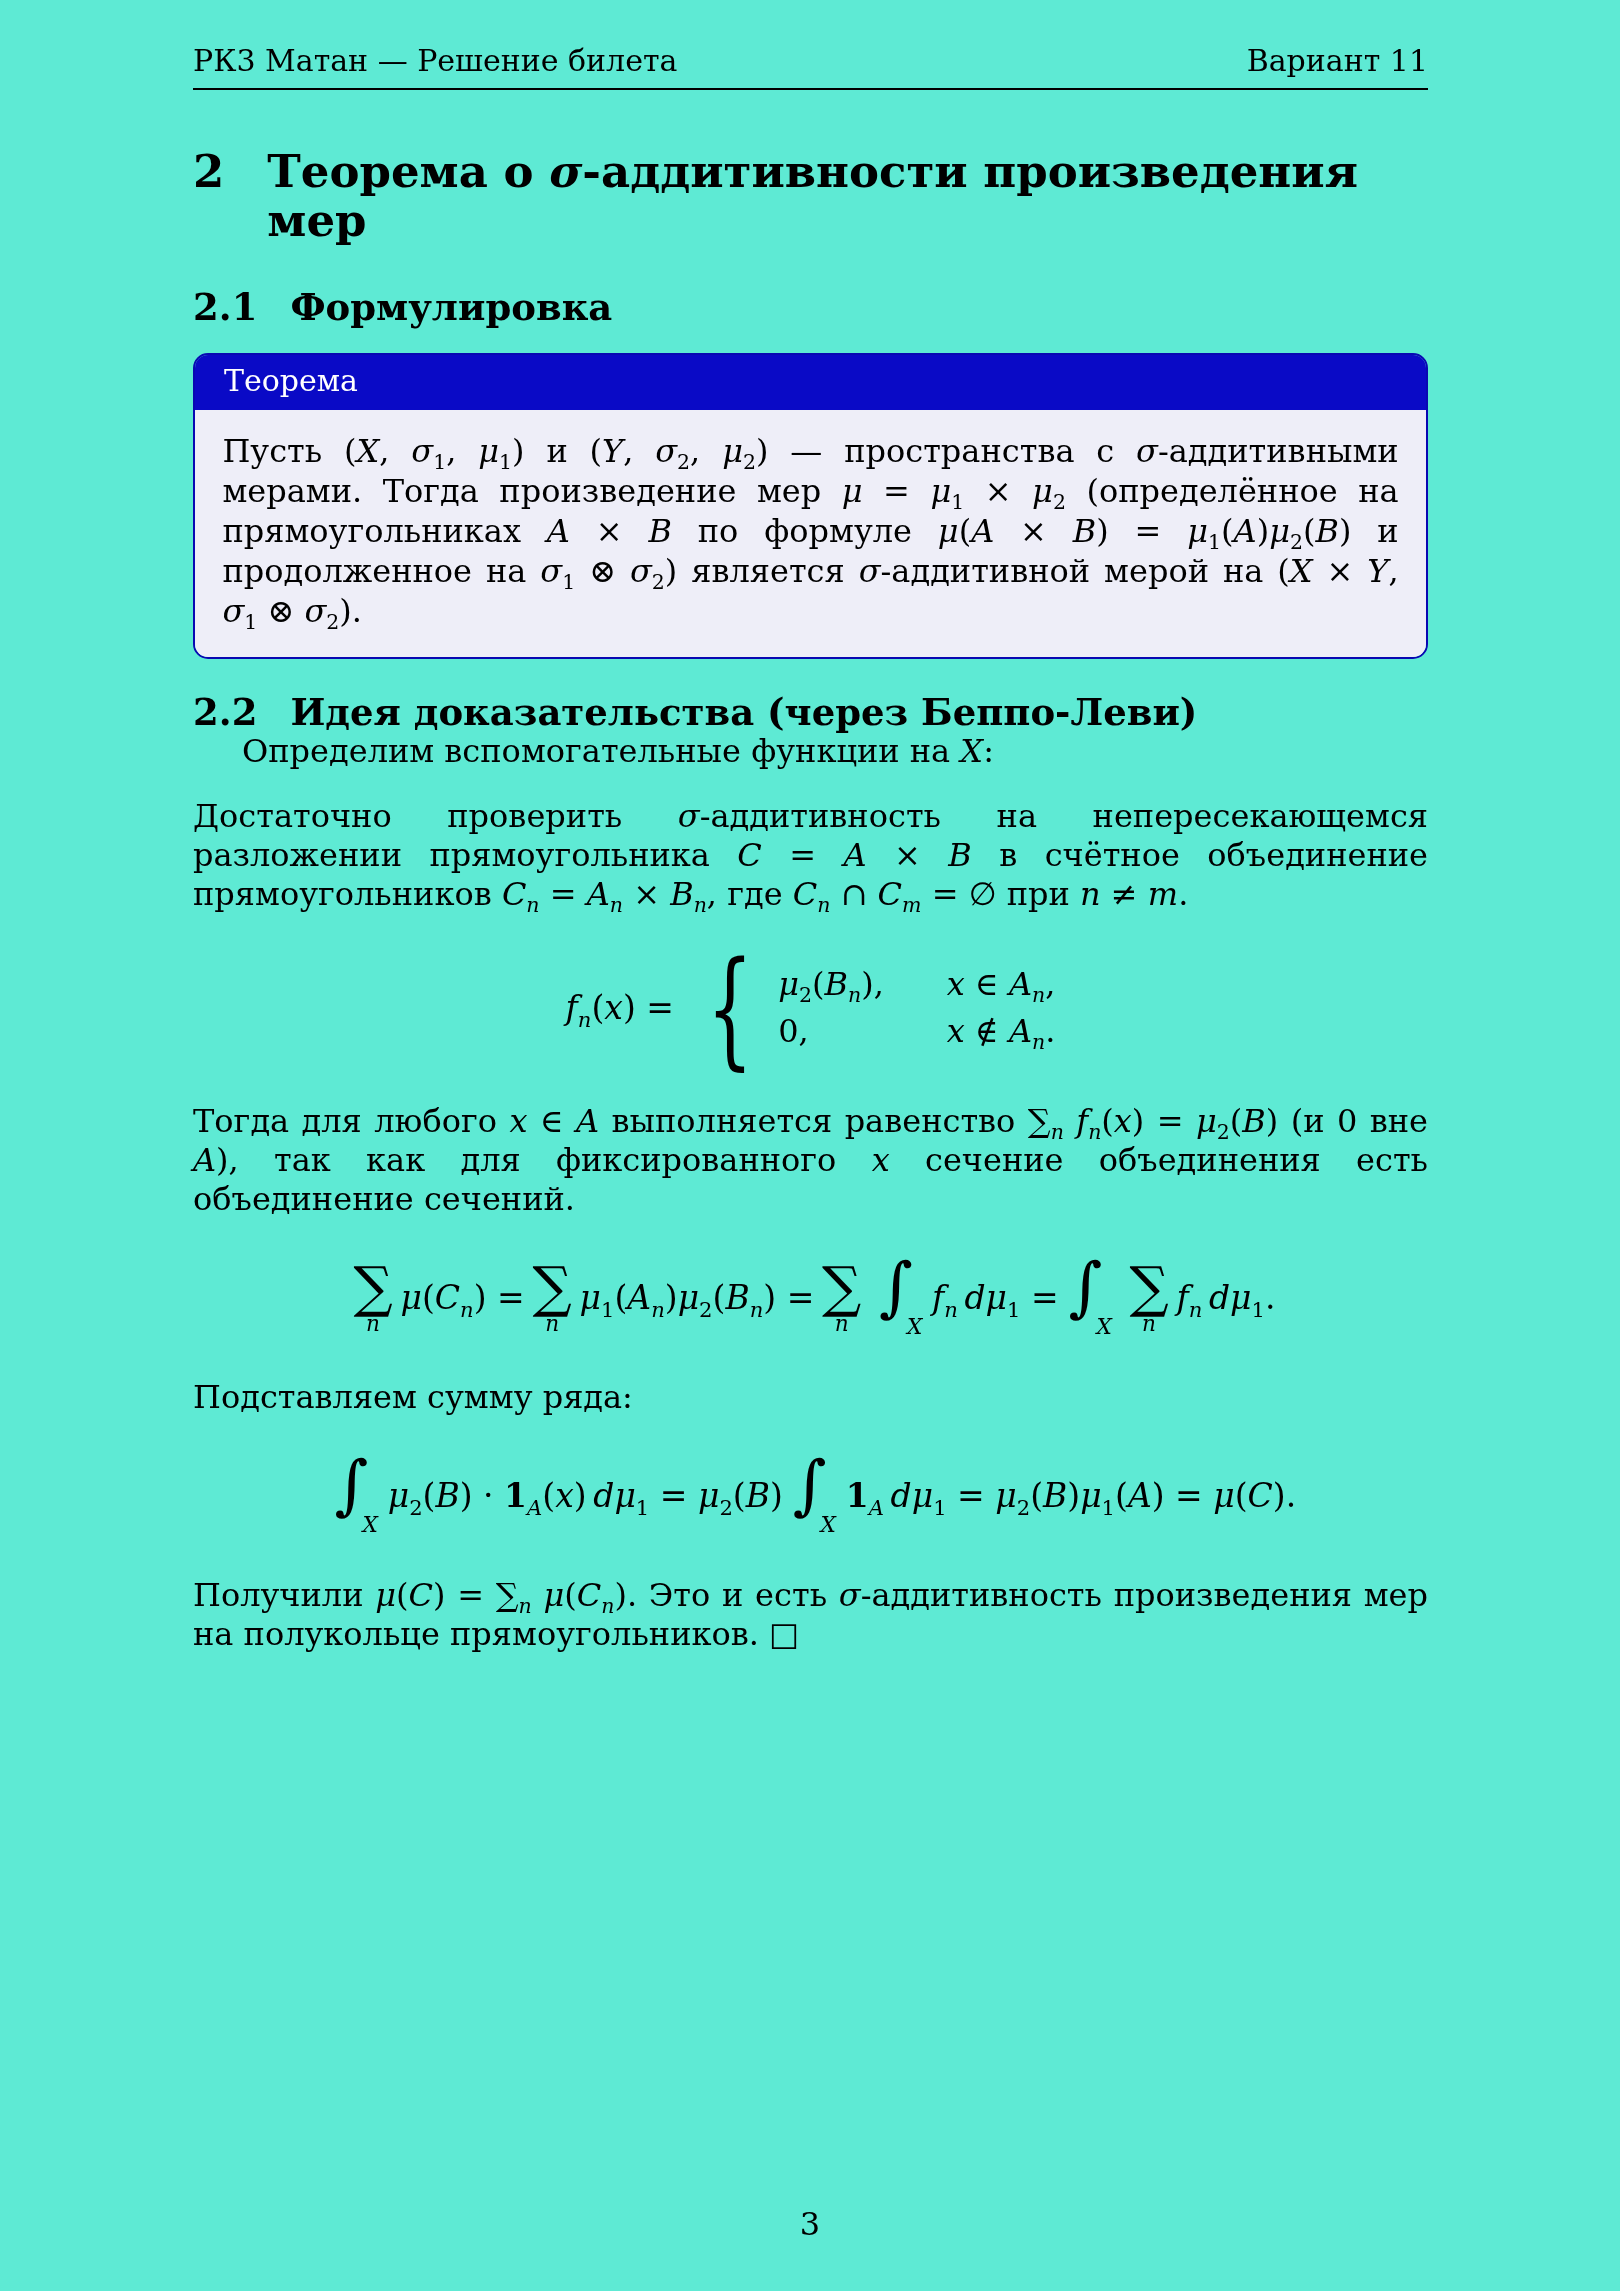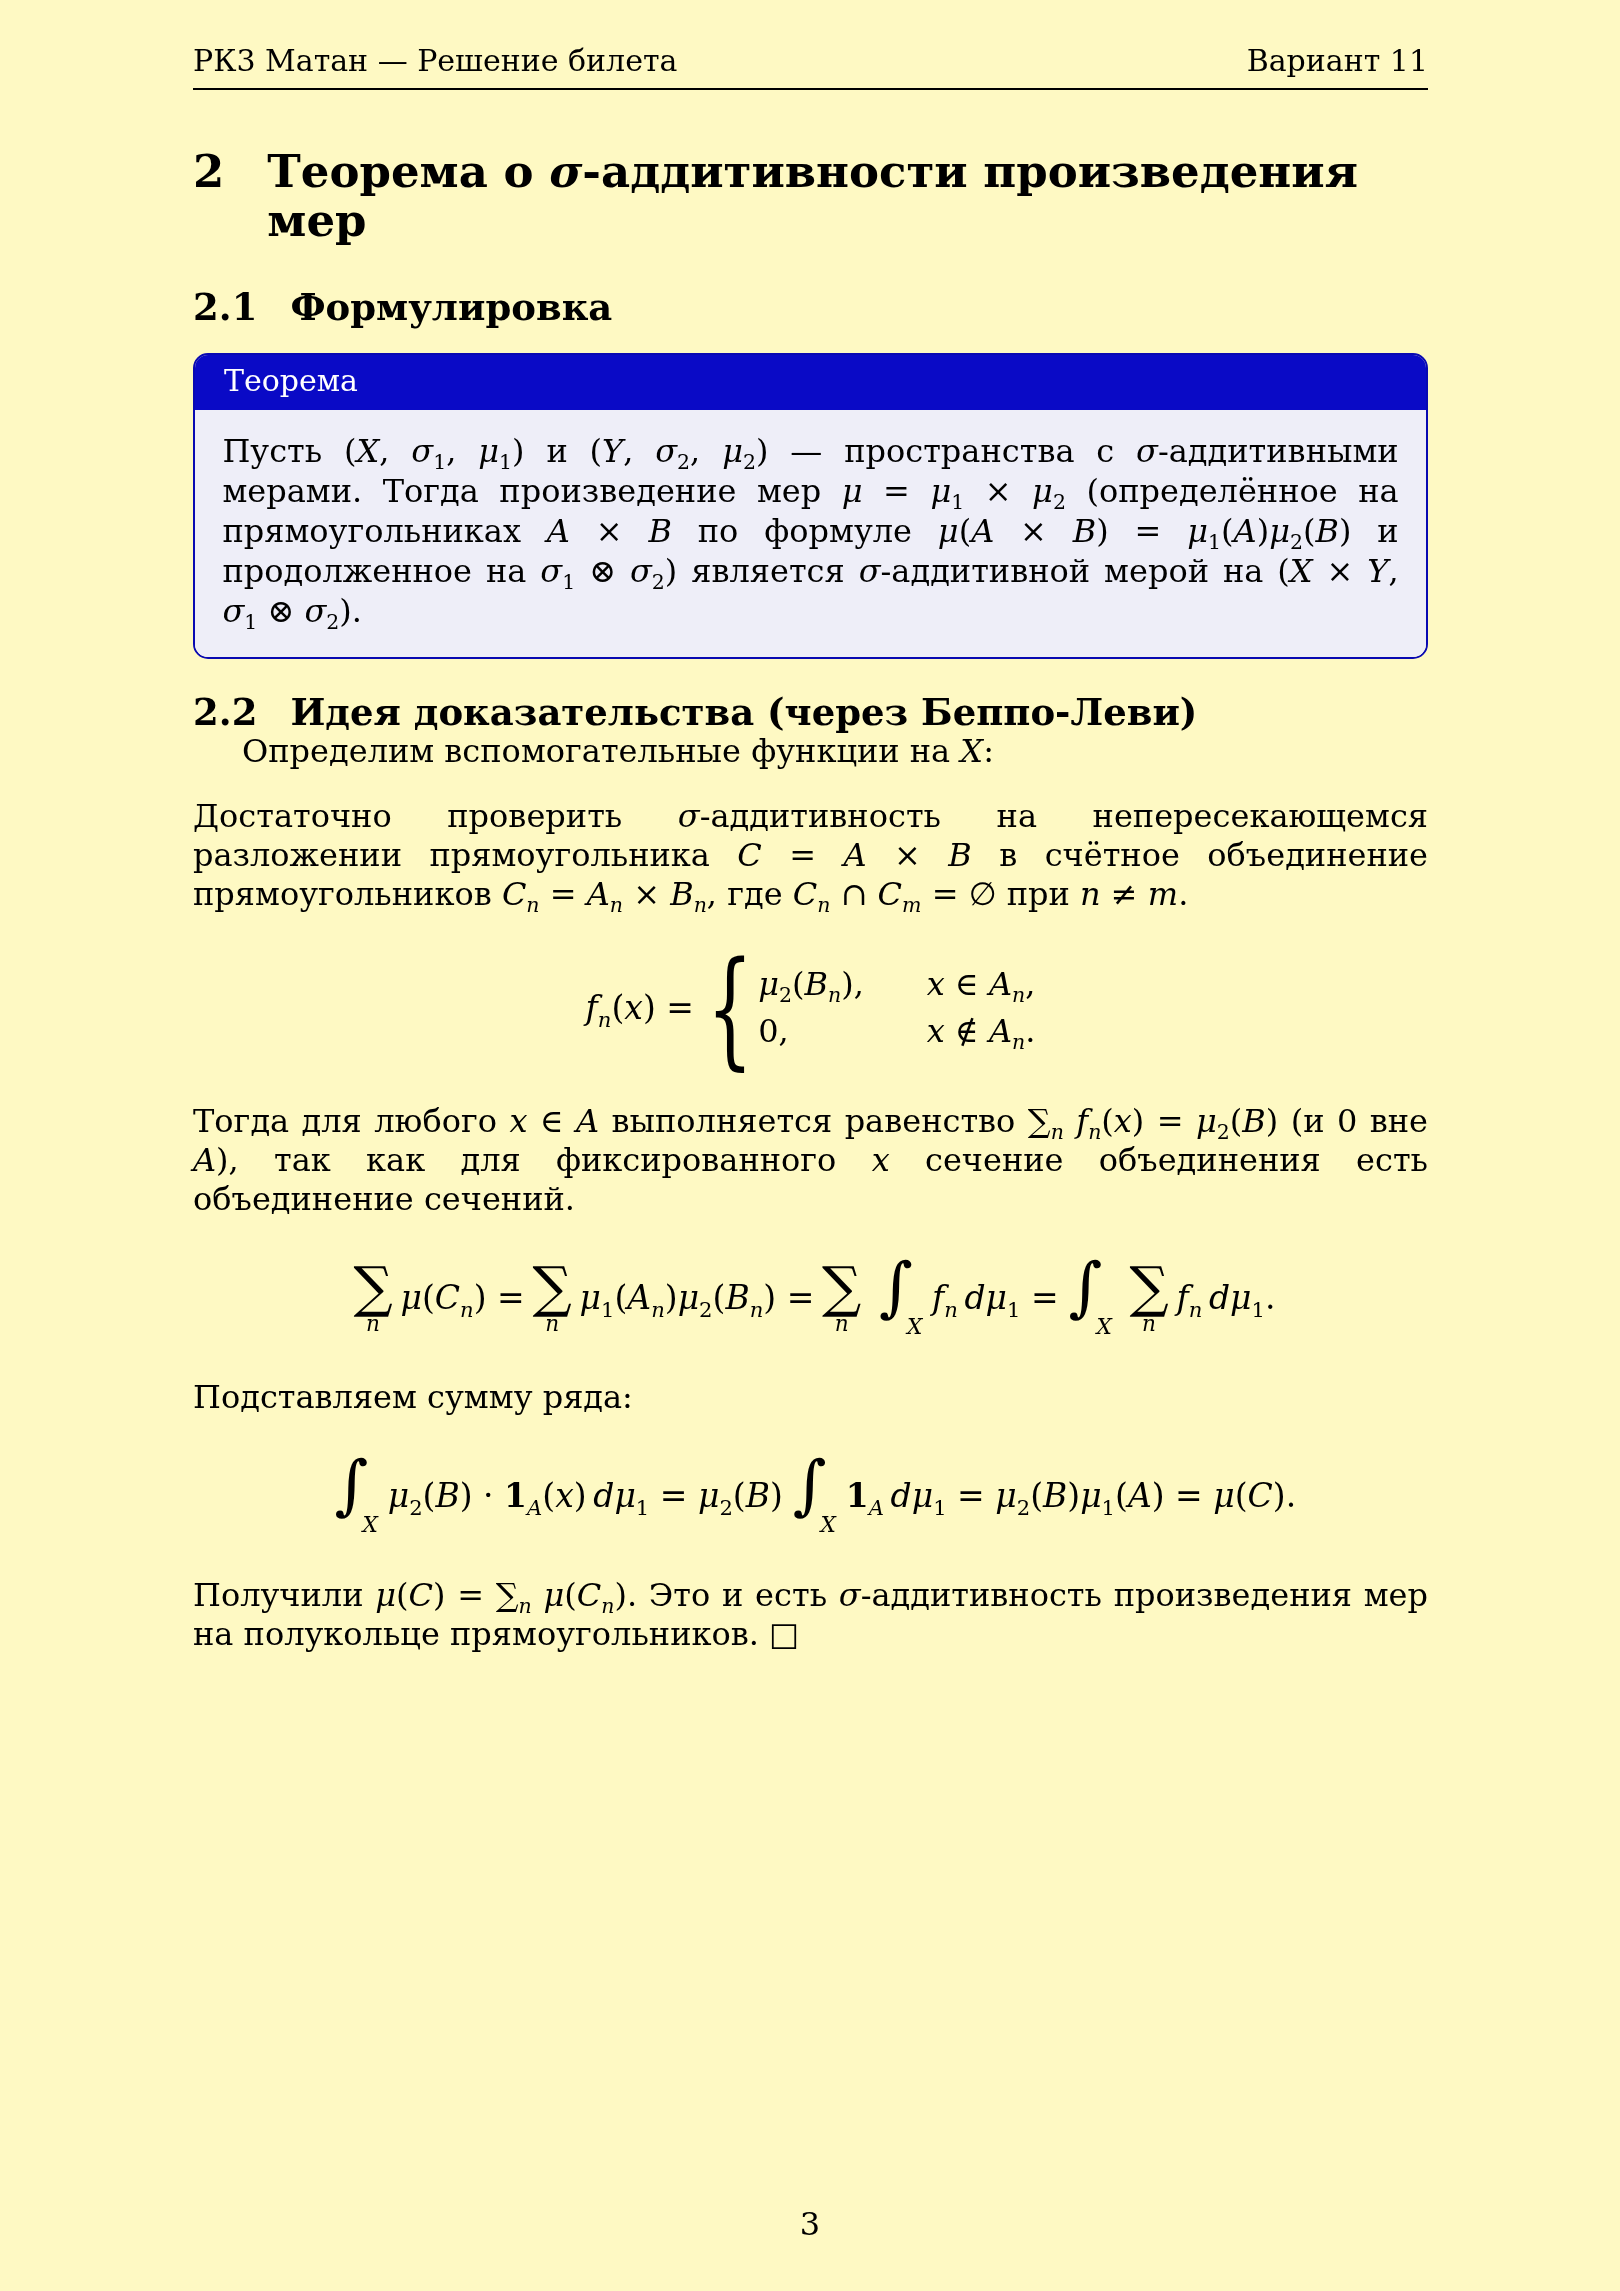--- a/index.html
+++ b/index.html
@@ -1,19 +1,19 @@
 <!DOCTYPE html>
 <html lang="ru"><head>
 <meta charset="utf-8">
 <style>
   html,body{margin:0;padding:0;background:#ffffff;}
   .page{
     position:relative;
     width:1620px;height:2292px;
-    background:#fef9c3;
+    background:#5eead4;
     font-family:"DejaVu Serif","Liberation Serif",serif;
     color:#000;
     overflow:hidden;
   }
   .content{position:absolute;left:193px;top:0;width:1235px;}
 
   .header{
     display:flex;justify-content:space-between;align-items:baseline;
     padding-top:43px;padding-bottom:9.8px;
     border-bottom:2px solid #000;
@@ -67,21 +67,21 @@
   b{font-weight:bold;}
 
   .equation{
     display:flex;justify-content:center;align-items:center;
     font-size:33px;line-height:1.1;
     margin:25.5px 0;
     min-height:108px;
     text-align:center;
   }
   .equation .mx{white-space:nowrap;}
-  .eq-cases{gap:3px;min-height:137px;}
+  .eq-cases{gap:23px;min-height:137px;}
 
   .bigop{
     display:inline-flex;flex-direction:column;align-items:center;
     vertical-align:middle;
     margin:0 7.8px;
   }
   .bigop .op{font-size:55px;line-height:51px;font-style:normal;}
   .bigop .lim{font-size:21.6px;line-height:21.6px;}
 
   .intg{

